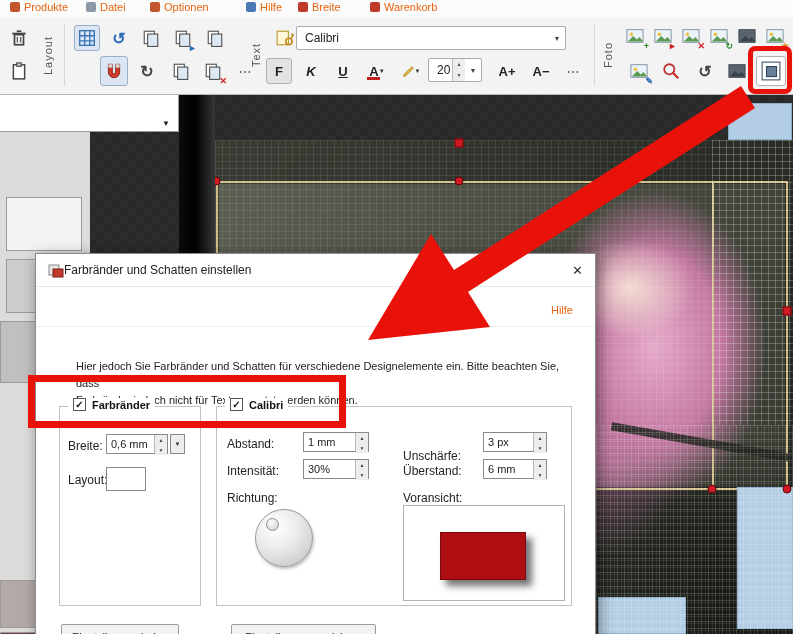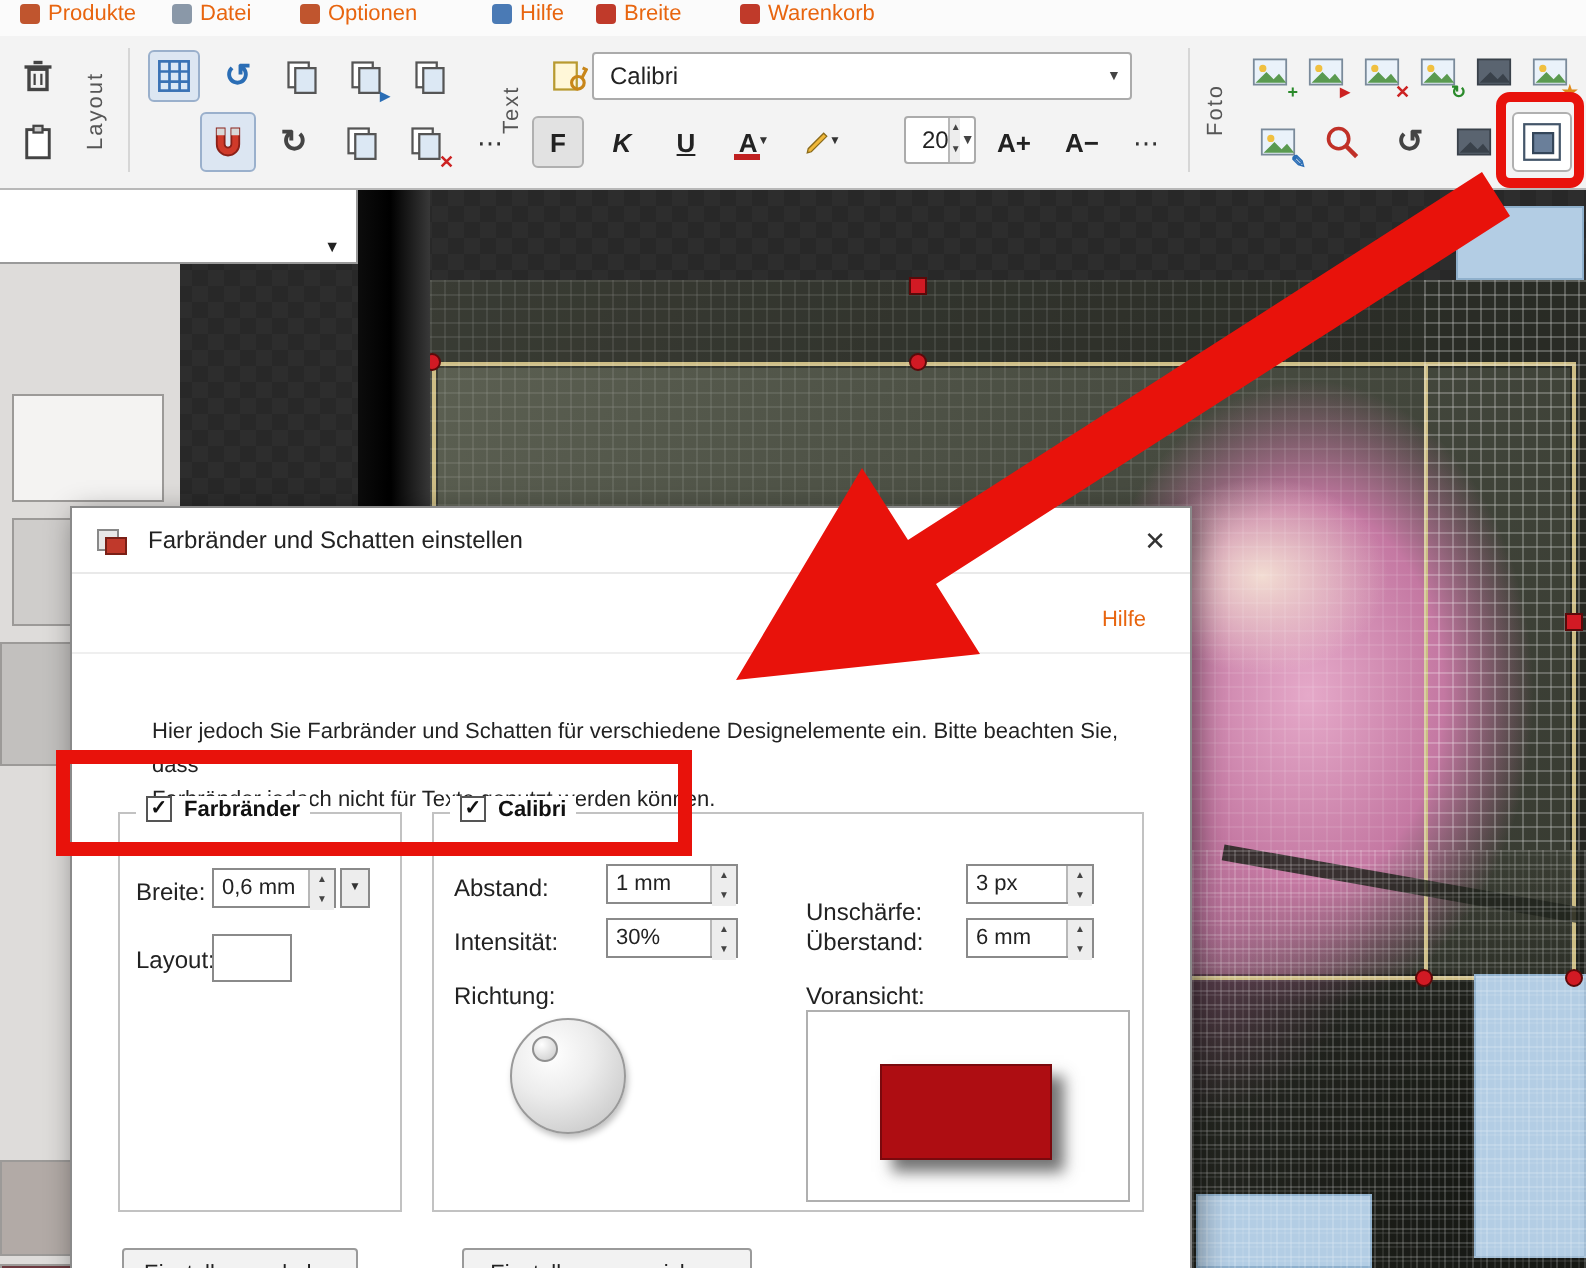--- a/index.html
+++ b/index.html
@@ -55,21 +55,21 @@
     linear-gradient(rgba(255,255,255,.28) 1px, transparent 1px),
     linear-gradient(90deg, rgba(255,255,255,.28) 1px, transparent 1px);
     background-size:7px 7px}
   .grid.weak{opacity:.32}
   .grid.mid{opacity:.6}
   .handle{position:absolute;width:9px;height:9px;background:#d11a24;border:1px solid #5a0a0a;transform:translate(-50%,-50%);z-index:6}
   .handle.circle{border-radius:50%}
 
   
   .dialog{position:absolute;left:35px;top:253px;width:561px;height:420px;background:#fff;border:1px solid #8a8a8a;box-shadow:3px 4px 14px rgba(0,0,0,.45);z-index:40}
-  .dlg-title{height:33px;border-bottom:1px solid #e9e9e9;display:flex;align-items:center;padding:0 12px;gap:10px}
+  .dlg-title{height:33px;border-bottom:1px solid #e9e9e9;display:flex;align-items:center;padding:0 12px;}
   .dlg-title svg{width:16px;height:16px}
   .dlg-title-text{font-size:12px;color:#222}
   .dlg-close{margin-left:auto;font-size:13px;color:#333;cursor:default}
   .dlg-help{position:absolute;right:22px;top:50px;color:#e8650f;font-size:11px}
   .dlg-sep{position:absolute;left:0;right:0;top:72px;border-top:1px solid #efefef}
   .dlg-desc{position:absolute;left:40px;top:104px;width:505px;font-size:11px;color:#222;line-height:17px}
   .group{position:absolute;border:1px solid #c2c2c2;background:#fff}
   .legend{position:absolute;top:-9px;left:8px;background:#fff;padding:0 5px;display:flex;gap:6px;align-items:center;font-weight:bold;font-size:11px;color:#111}
   .checkbox{width:13px;height:13px;border:1px solid #555;background:#fff;font-size:10px;line-height:11px;text-align:center;color:#111}
   .flabel{position:absolute;font-size:12px;color:#222}
@@ -267,21 +267,21 @@
       <span class="carr" style="font-size:6px">▼</span>
       <span class="colorbar"></span>
     </div>
   <div class="tbtn" style="left:396px;top:40px;width:30px">
       <svg style="width:13px;height:13px">
         <use href="#i-pencil"></use>
       </svg>
       <span class="carr" style="font-size:6px">▼</span>
     </div>
 
-  <div class="combo" style="left:452px;top:40px;width:36px;height:24px">
+  <div class="combo" style="left:428px;top:40px;width:54px;height:24px">
     <span class="cval">20</span>
     <span class="spincol">
         <span>▲</span>
         <span>▼</span>
       </span>
     <span class="carr">▼</span>
   </div>
   <div class="tbtn" style="left:492px;top:40px;width:30px">
       <span class="abtn">A+</span>
     </div>

